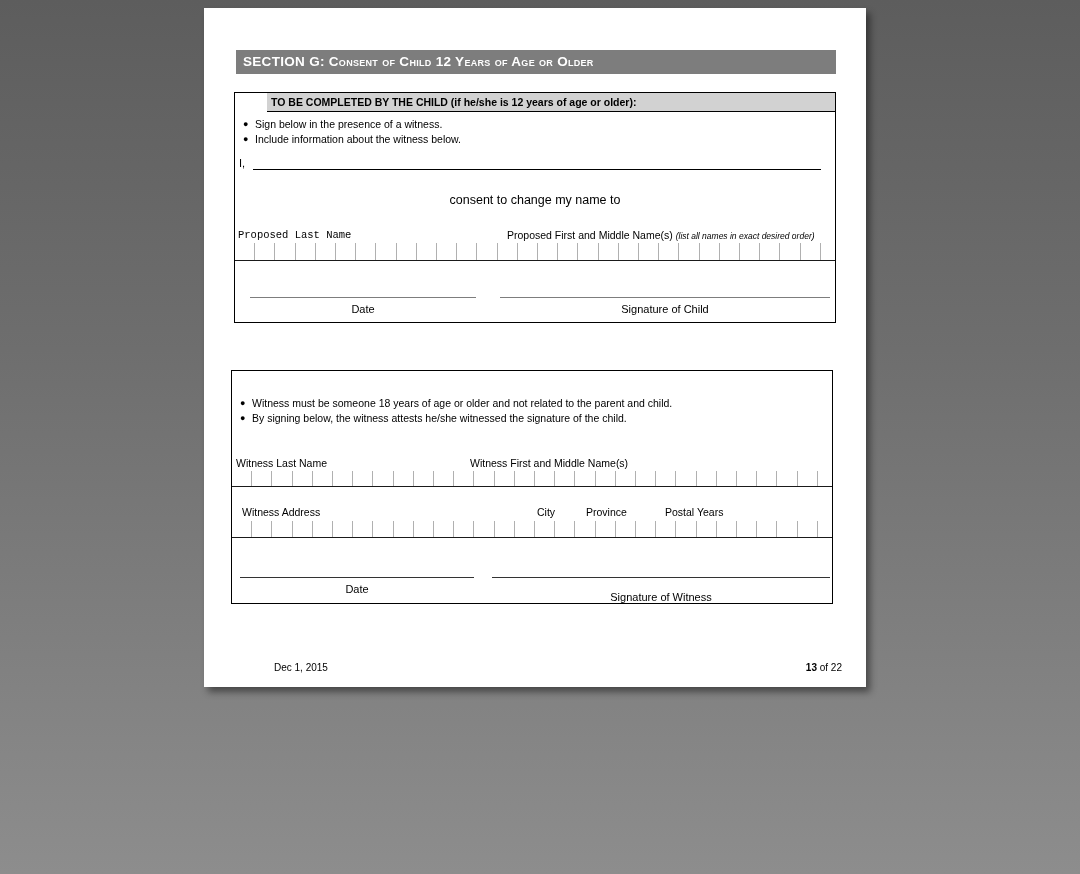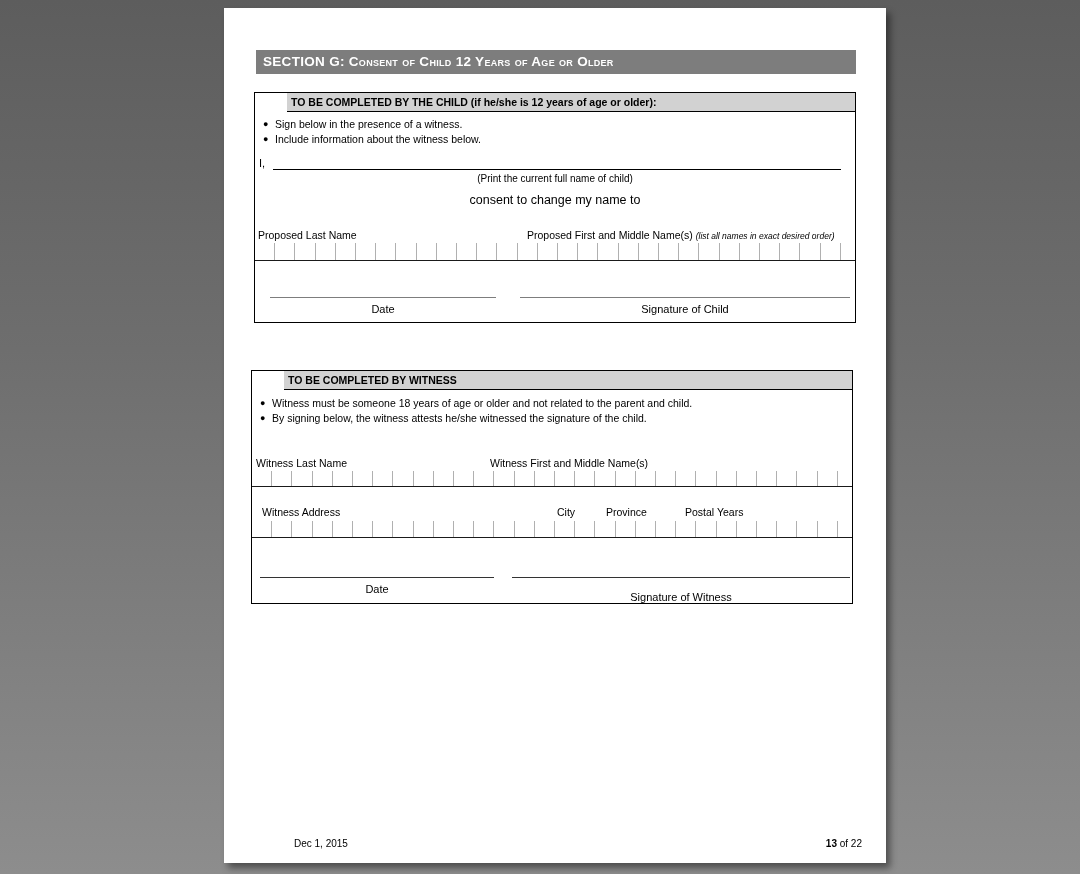--- a/index.html
+++ b/index.html
@@ -4,22 +4,22 @@
 <style>
   * { margin: 0; padding: 0; box-sizing: border-box; }
   html, body { width: 1080px; height: 874px; overflow: hidden; }
   body {
     background: linear-gradient(180deg, #5d5d5d 0%, #6e6e6e 40%, #8d8d8d 100%);
     font-family: "Liberation Sans", sans-serif;
     position: relative;
   }
   .page {
     position: absolute;
-    left: 224px; top: 8px;
-    width: 662px; height: 855px;
+    left: 204px; top: 8px;
+    width: 662px; height: 679px;
     background: #ffffff;
     box-shadow: 4px 5px 7px rgba(0,0,0,0.45);
   }
   
   .section-bar {
     position: absolute;
     left: 32px; top: 42px;
     width: 600px; height: 24px;
     background: #7d7d7d;
     color: #ffffff;
@@ -101,38 +101,36 @@
       <div class="bullet-row">
         <span class="dot">●</span>
         <span>Include information about the witness below.</span>
       </div>
     </div>
 
     <div class="i-row">
       <span class="i-prefix">I,</span>
       <span class="i-line"></span>
     </div>
-    <div class="caption-center" style="top: 80px;">(Print the current full name of child)</div>
     <div class="consent-center" style="top: 100px;">consent to change my name to</div>
 
-    <div class="field-label" style="left: 3px; top: 136px;">Proposed Last Name</div>
+    <div class="field-label" style="left: 3px; top: 136px; font-family: Liberation Mono, monospace;">Proposed Last Name</div>
     <div class="field-label" style="left: 272px; top: 136px;">
       <span>Proposed First and Middle Name(s)</span>
       <span class="field-note">(list all names in exact desired order)</span>
     </div>
     <div class="comb" style="left: 0; top: 150px; width: 600px; height: 18px;"></div>
 
     <span class="sig-line" style="left: 15px; top: 204px; width: 226px;"></span>
     <span class="sig-line" style="left: 265px; top: 204px; width: 330px;"></span>
     <div class="sig-label" style="left: 15px; top: 210px; width: 226px;">Date</div>
     <div class="sig-label" style="left: 265px; top: 210px; width: 330px;">Signature of Child</div>
   </div>
 
   <div class="form-box witness-box">
-    <div class="box-header">TO BE COMPLETED BY WITNESS</div>
 
     <div class="bullets" style="top: 25px;">
       <div class="bullet-row">
         <span class="dot">●</span>
         <span>Witness must be someone 18 years of age or older and not related to the parent and child.</span>
       </div>
       <div class="bullet-row">
         <span class="dot">●</span>
         <span>By signing below, the witness attests he/she witnessed the signature of the child.</span>
       </div>

